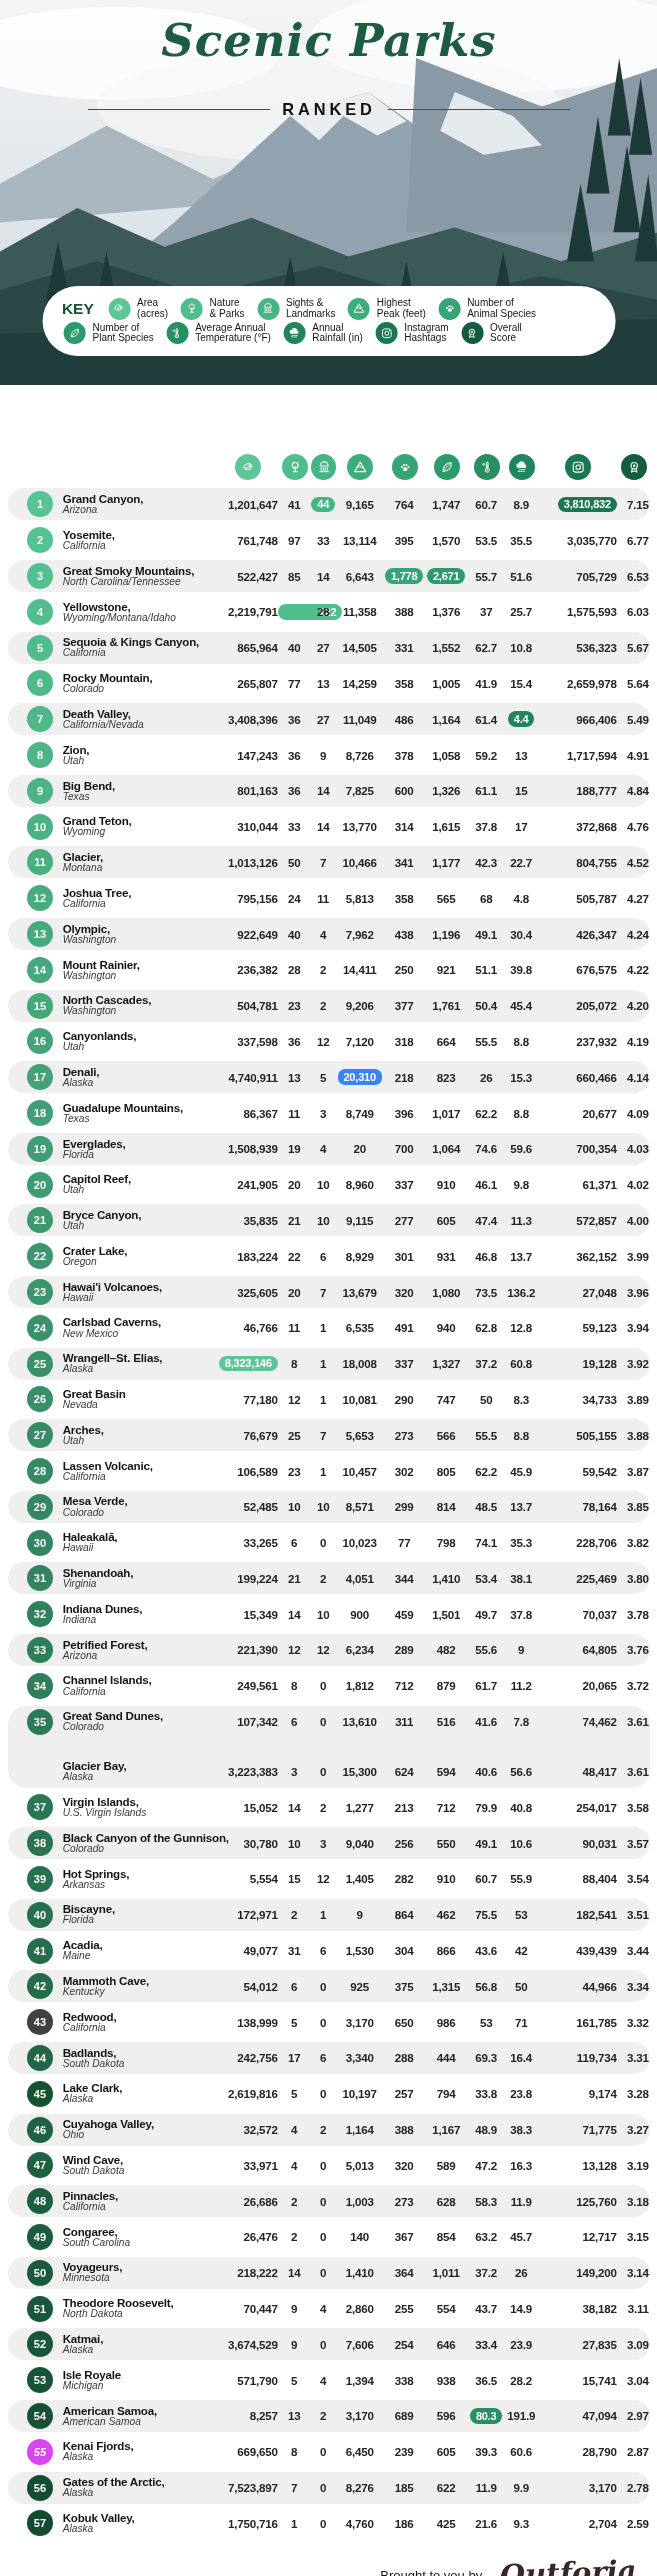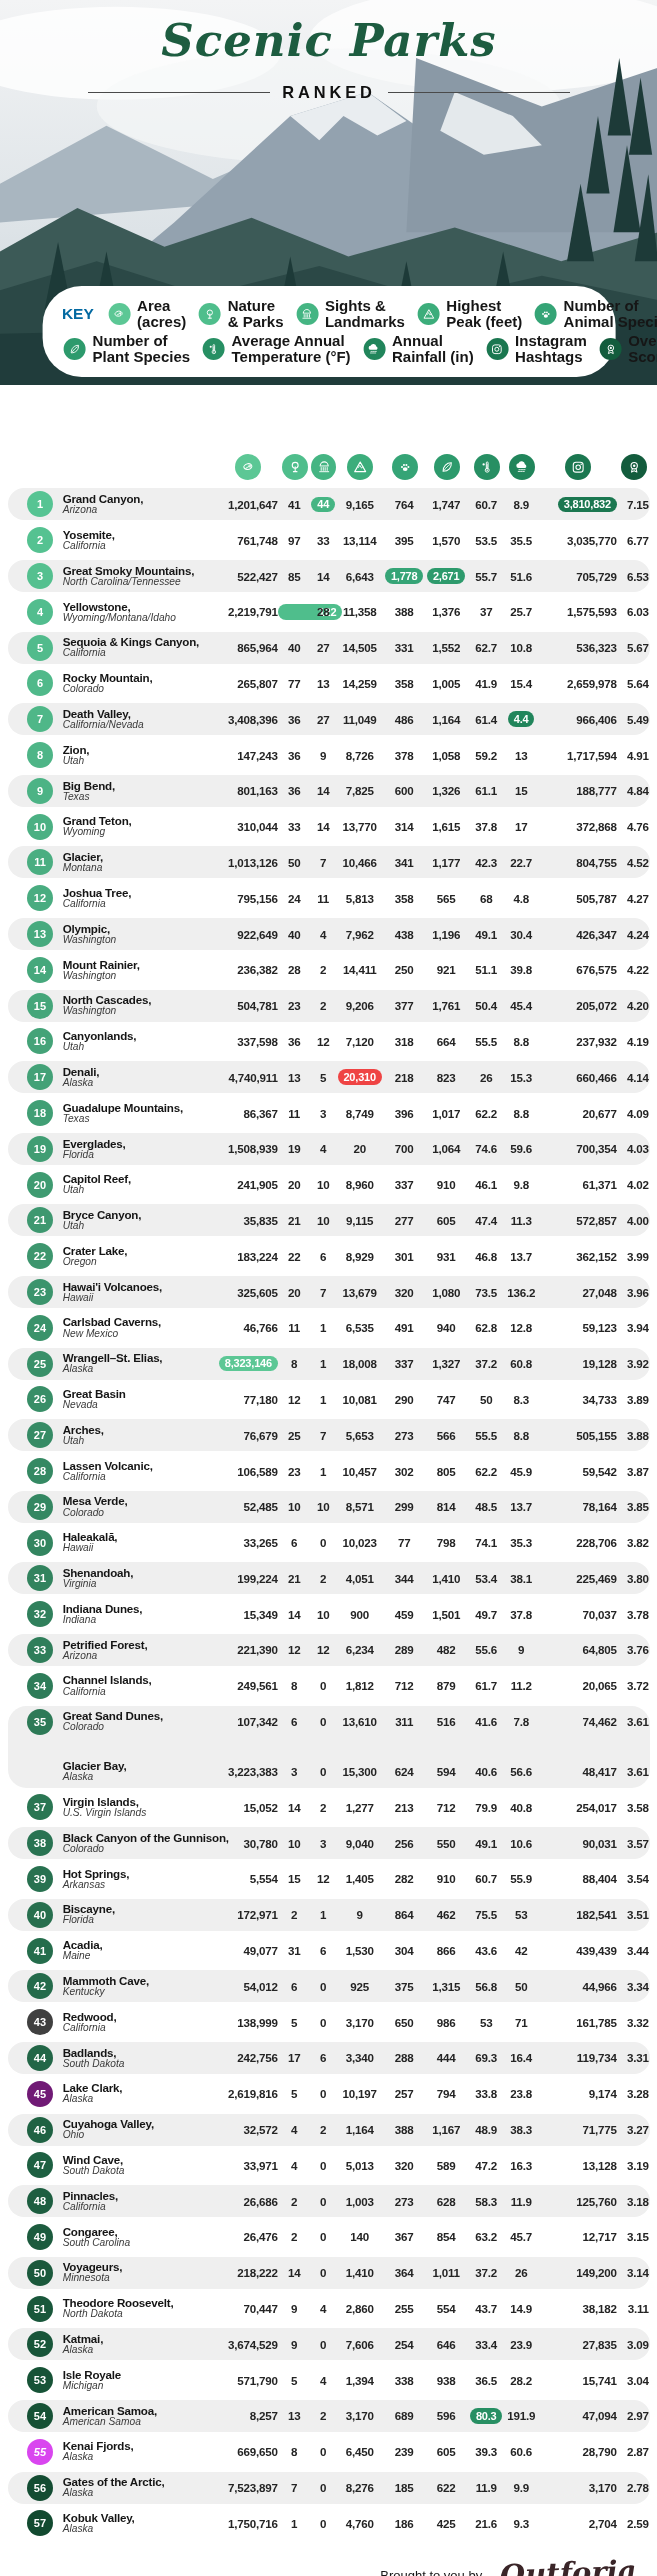--- a/index.html
+++ b/index.html
@@ -4,34 +4,34 @@
 <style>
   html,body{margin:0;padding:0;background:#fff;}
   body{width:658px;height:2576px;position:relative;font-family:"Liberation Sans",sans-serif;overflow:hidden;}
 
   
   .hero{position:relative;width:658px;height:448px;overflow:hidden;}
   .hero svg.scene{position:absolute;inset:0;}
   .title{position:absolute;top:13.5px;left:0;width:100%;text-align:center;
     font-family:"DejaVu Serif",serif;font-style:italic;font-weight:bold;
     font-size:45px;color:#1d5c40;letter-spacing:1px;}
-  .ranked-line{position:absolute;top:83px;left:0;width:100%;display:flex;align-items:center;justify-content:center;gap:12.6px;}
+  .ranked-line{position:absolute;top:100px;left:0;width:100%;display:flex;align-items:center;justify-content:center;gap:12.6px;}
   .ranked-line .bar{height:1.9px;background:#4a4a4a;width:182px;}
   .ranked{font-size:16.4px;font-weight:800;letter-spacing:3.9px;color:#101010;}
 
   
   .keypanel{position:absolute;left:50%;transform:translateX(-50%);top:286px;width:538px;
     background:#fff;border-radius:39px;padding:8.7px 15.5px 8.7px 19.3px;}
   .keyrow{display:flex;align-items:center;gap:12.6px;margin:2.9px 0;}
   .keyrow.second{padding-left:1.9px;}
-  .keylabel{font-size:15.5px;font-weight:800;color:#0369a1;margin-right:1.9px;}
+  .keylabel{font-size:15.5px;font-weight:800;color:#14532d;margin-right:1.9px;}
   .keyitem{display:flex;align-items:center;gap:6.8px;}
   .kic{width:22px;height:22px;min-width:22px;border-radius:50%;display:flex;align-items:center;justify-content:center;}
   .kic svg{width:14.5px;height:14.5px;}
-  .ktext{font-size:15px;font-weight:700;color:#161616;line-height:1.08;white-space:nowrap;}
+  .ktext{font-size:10px;font-weight:400;color:#161616;line-height:1.08;white-space:nowrap;}
 
   
   .table{position:relative;width:658px;}
   .hdr-row{display:flex;margin-top:5.8px;}
   .vals{display:grid;grid-template-columns:60px 33px 25px 48px 41px 43px 37px 33px 79px 34px;
     width:432px;align-items:center;}
   .hdr-grid{margin-left:auto;margin-right:7.7px;}
   .hcell{display:flex;justify-content:center;}
   .hic{width:26px;height:26px;border-radius:50%;display:flex;align-items:center;justify-content:center;}
   .hic svg{width:16.4px;height:16.4px;}
@@ -646,21 +646,21 @@
         <div class="row">
           <span class="badge" style="background: rgb(67, 161, 119);">17</span>
           <div class="nm">
             <span class="pname">Denali,</span>
             <span class="pstate">Alaska</span>
           </div>
           <div class="vals">
             <span class="cell c0 r">4,740,911</span>
             <span class="cell c1">13</span>
             <span class="cell c2">5</span>
-            <span class="cell c3"><span class="pill" style="background: #ef4444;">20,310</span></span>
+            <span class="cell c3"><span class="pill" style="background: #3b82f6; border-radius: 7px;">20,310</span></span>
             <span class="cell c4">218</span>
             <span class="cell c5">823</span>
             <span class="cell c6">26</span>
             <span class="cell c7">15.3</span>
             <span class="cell c8 r">660,466</span>
             <span class="cell c9 r">4.14</span>
           </div>
         </div>
       </div>
       <div class="rowc">
@@ -1223,21 +1223,21 @@
             <span class="cell c5">444</span>
             <span class="cell c6">69.3</span>
             <span class="cell c7">16.4</span>
             <span class="cell c8 r">119,734</span>
             <span class="cell c9 r">3.31</span>
           </div>
         </div>
       </div>
       <div class="rowc">
         <div class="row">
-          <span class="badge" style="background: #701a75;">45</span>
+          <span class="badge" style="background: #14532d;">45</span>
           <div class="nm">
             <span class="pname">Lake Clark,</span>
             <span class="pstate">Alaska</span>
           </div>
           <div class="vals">
             <span class="cell c0 r">2,619,816</span>
             <span class="cell c1">5</span>
             <span class="cell c2">0</span>
             <span class="cell c3">10,197</span>
             <span class="cell c4">257</span>

